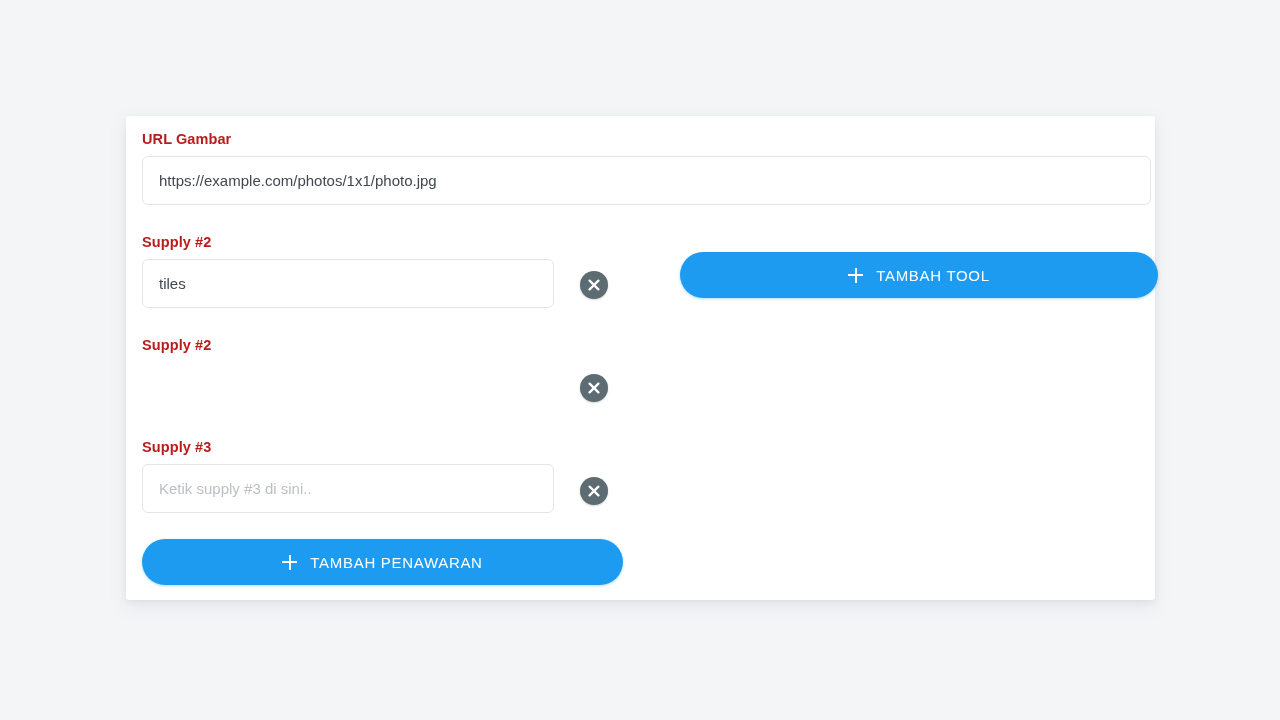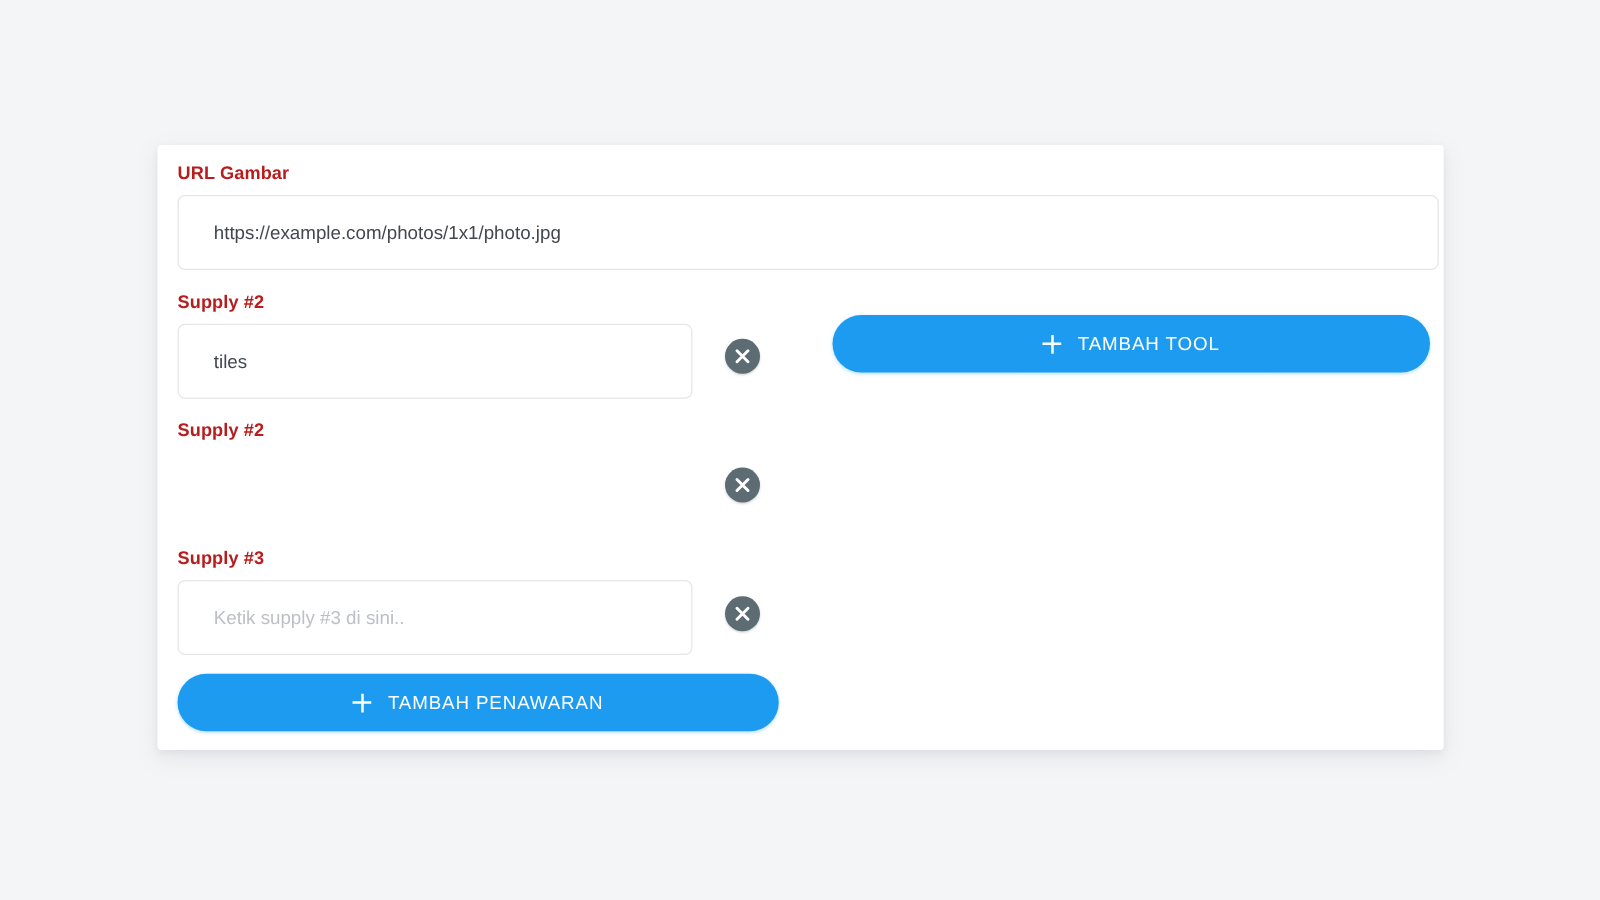--- a/index.html
+++ b/index.html
@@ -44,22 +44,22 @@
     color: #b91c1c;
     line-height: 18px;
     letter-spacing: 0.1px;
     margin-bottom: 8px;
     user-select: none;
   }
 
   .text-input {
     display: block;
     width: 100%;
-    height: 60px;
-    padding: 0 28px;
+    height: 49px;
+    padding: 0 16px;
     font-family: "Liberation Sans", sans-serif;
     font-size: 15px;
     color: #42484f;
     background: #ffffff;
     border: 1px solid #e3e5e8;
     border-radius: 6px;
     outline: none;
   }
   .text-input::placeholder { color: #bcbfc4; }
 
@@ -121,21 +121,21 @@
   }
   .pill-btn .plus-icon::before {
     left: 0; top: 6.5px; width: 15px; height: 2px;
   }
   .pill-btn .plus-icon::after {
     top: 0; left: 6.5px; height: 15px; width: 2px;
   }
   .pill-btn .btn-label { line-height: 1; }
 
   .btn-tambah-tool {
-    left: 540px;
+    left: 554px;
     top: 136px;
     width: 478px;
   }
   .btn-tambah-penawaran {
     left: 16px;
     top: 423px;
     width: 481px;
     text-align: right;
   }
 </style>

